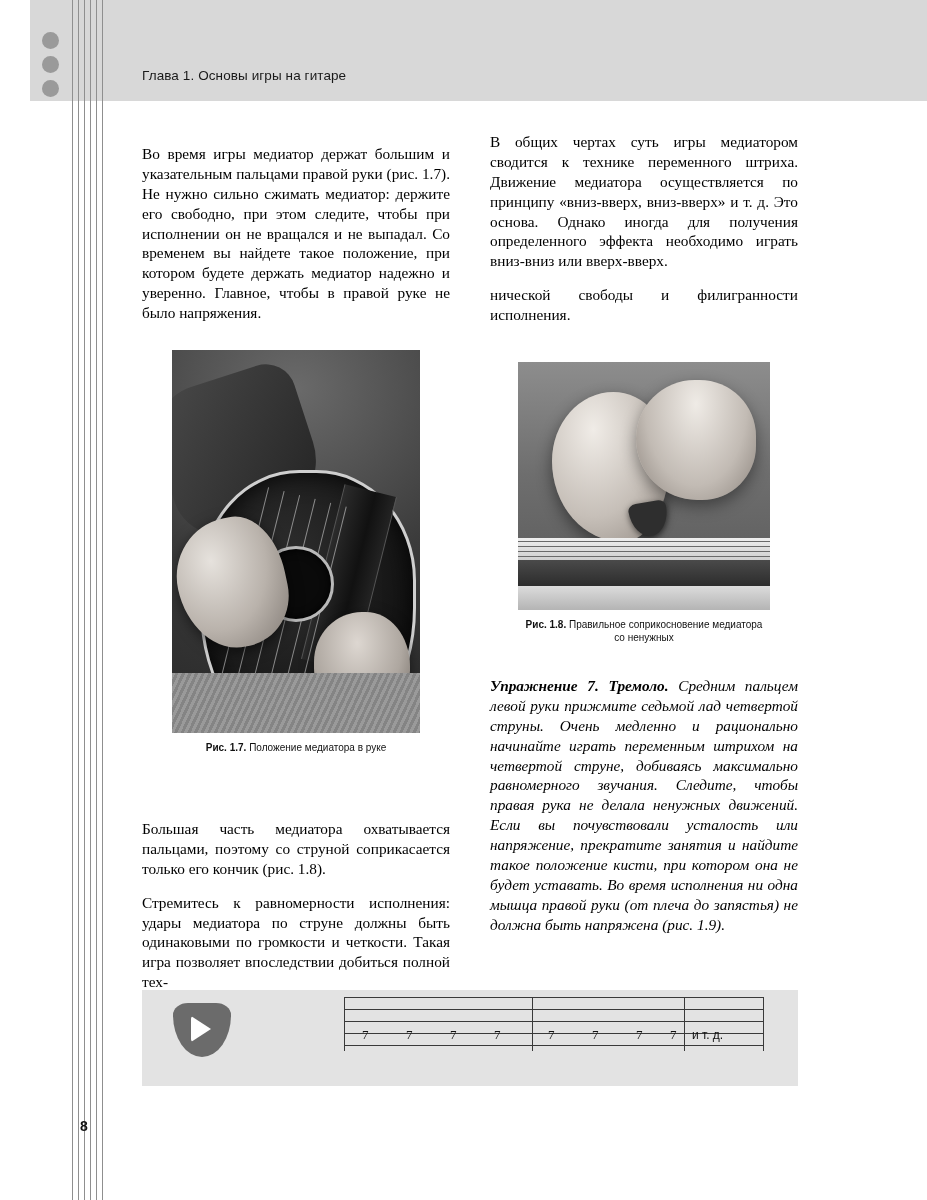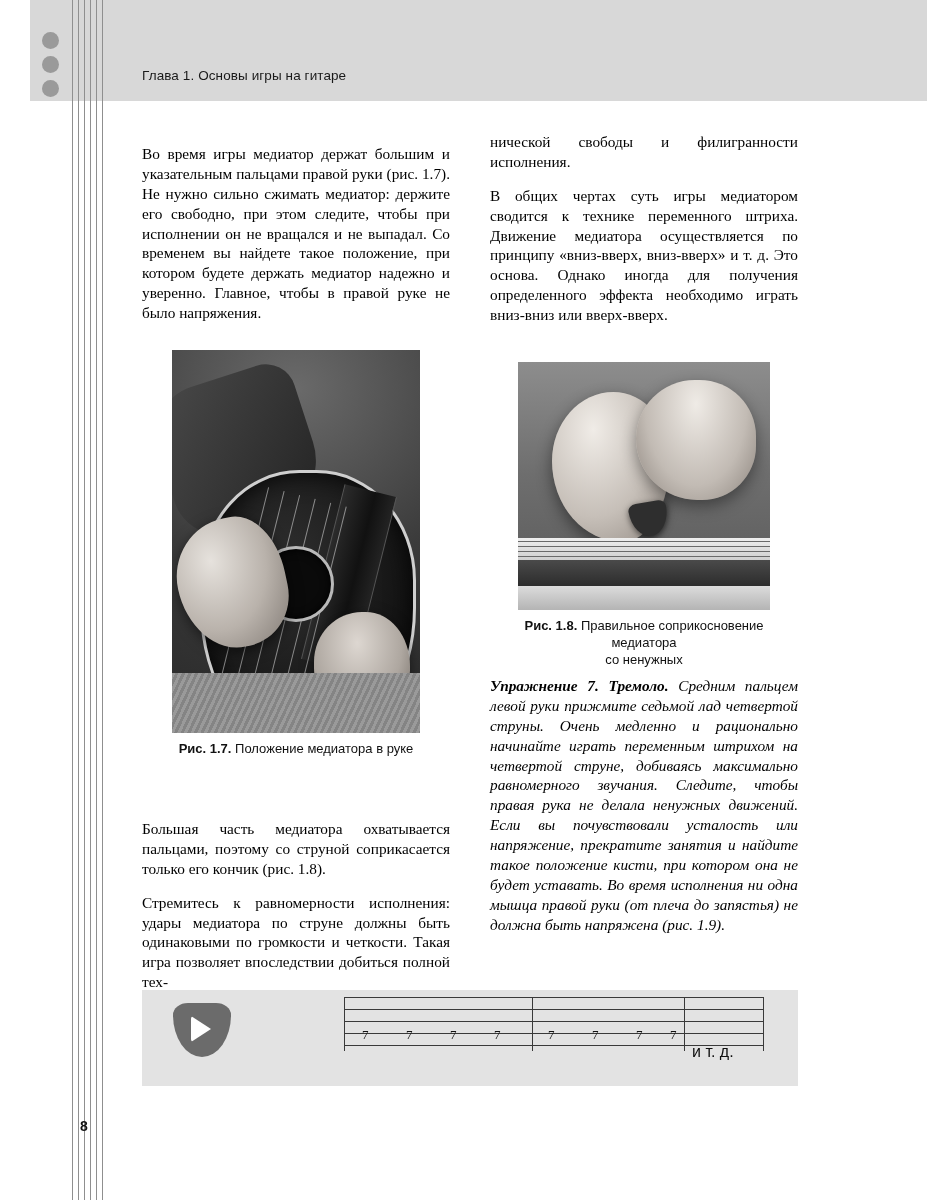--- a/index.html
+++ b/index.html
@@ -103,21 +103,21 @@
   .figure {
     position: absolute;
   }
   .fig-img {
     background: #6f6f6f;
     position: relative;
     overflow: hidden;
   }
   .fig-caption {
     font-family: "Liberation Sans", sans-serif;
-    font-size: 13px;
+    font-size: 10px;
     text-align: center;
     color: #111;
     margin-top: 8px;
     line-height: 1.30;
   }
   .fig-caption b { font-weight: bold; }
 
   
   #fig17 { left: 172px; top: 350px; width: 248px; }
   #fig17 .fig-img { width: 248px; height: 383px; }
@@ -301,23 +301,23 @@
   .tab .num {
     position: absolute;
     font-family: "Liberation Serif", serif;
     font-size: 13px;
     color: #111;
     top: 30px;
   }
   .tab .etc {
     position: absolute;
     font-family: "Liberation Sans", sans-serif;
-    font-size: 16px;
+    font-size: 12px;
     color: #111;
-    left: 348px; top: 31px; margin-top: 15px;
+    left: 348px; top: 31px;
   }
   #fig19 .fig-caption {
     position: absolute;
     left: 0; top: 66px;
     width: 656px;
     margin: 0;
   }
 
   
   .page-number {
@@ -383,22 +383,22 @@
       <span>Положение медиатора в руке</span>
     </div>
   </div>
 
   <div class="col" style="left:142px; top:790px;margin-top:29px;">
     <p>Большая часть медиатора охватывается пальцами, поэтому со струной соприкасается только его кончик (рис. 1.8).</p>
     <p>Стремитесь к равномерности исполнения: удары медиатора по струне должны быть одинаковыми по громкости и четкости. Такая игра позволяет впоследствии добиться полной тех-</p>
   </div>
 
   <div class="col right">
+    <p>В общих чертах суть игры медиатором сводится к технике переменного штриха. Движение медиатора осуществляется по принципу «вниз-вверх, вниз-вверх» и т. д. Это основа. Однако иногда для получения определенного эффекта необходимо играть вниз-вниз или вверх-вверх.</p>
     <p>нической свободы и филигранности исполнения.</p>
-    <p>В общих чертах суть игры медиатором сводится к технике переменного штриха. Движение медиатора осуществляется по принципу «вниз-вверх, вниз-вверх» и т. д. Это основа. Однако иногда для получения определенного эффекта необходимо играть вниз-вниз или вверх-вверх.</p>
   </div>
 
   <div class="figure" id="fig18">
     <div class="fig-img">
       <div class="p18-bg"></div>
       <div class="p18-thumb"></div>
       <div class="p18-index"></div>
       <div class="p18-pick"></div>
       <div class="p18-strings">
         <span style="top:3px"></span>

